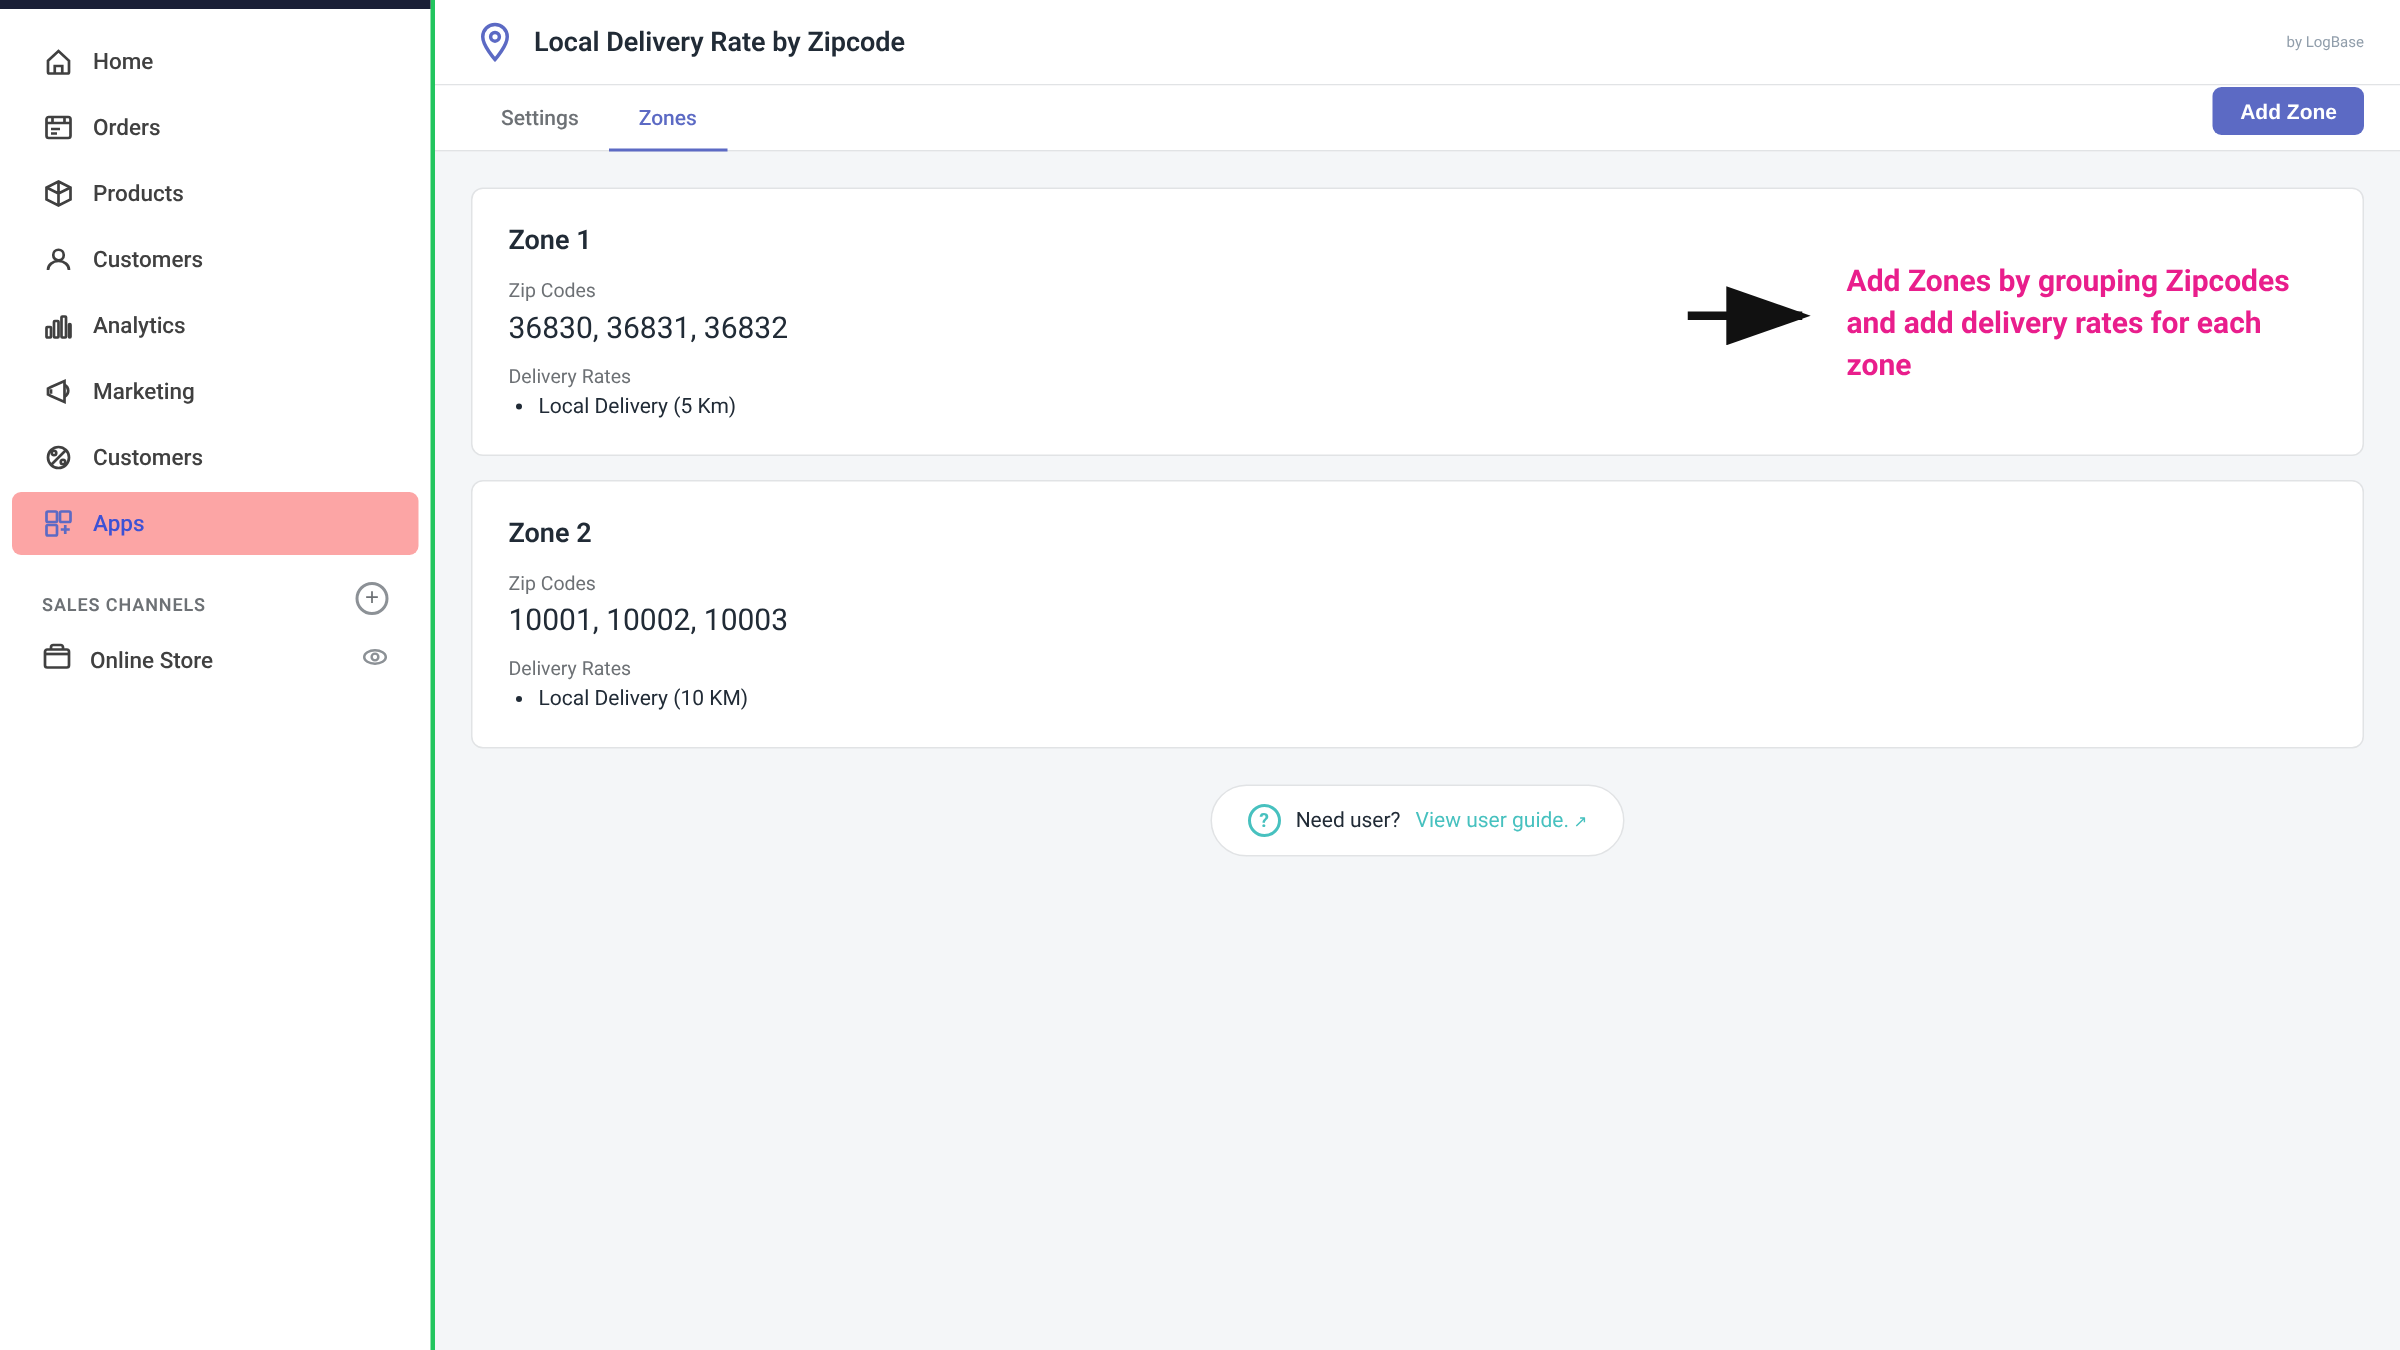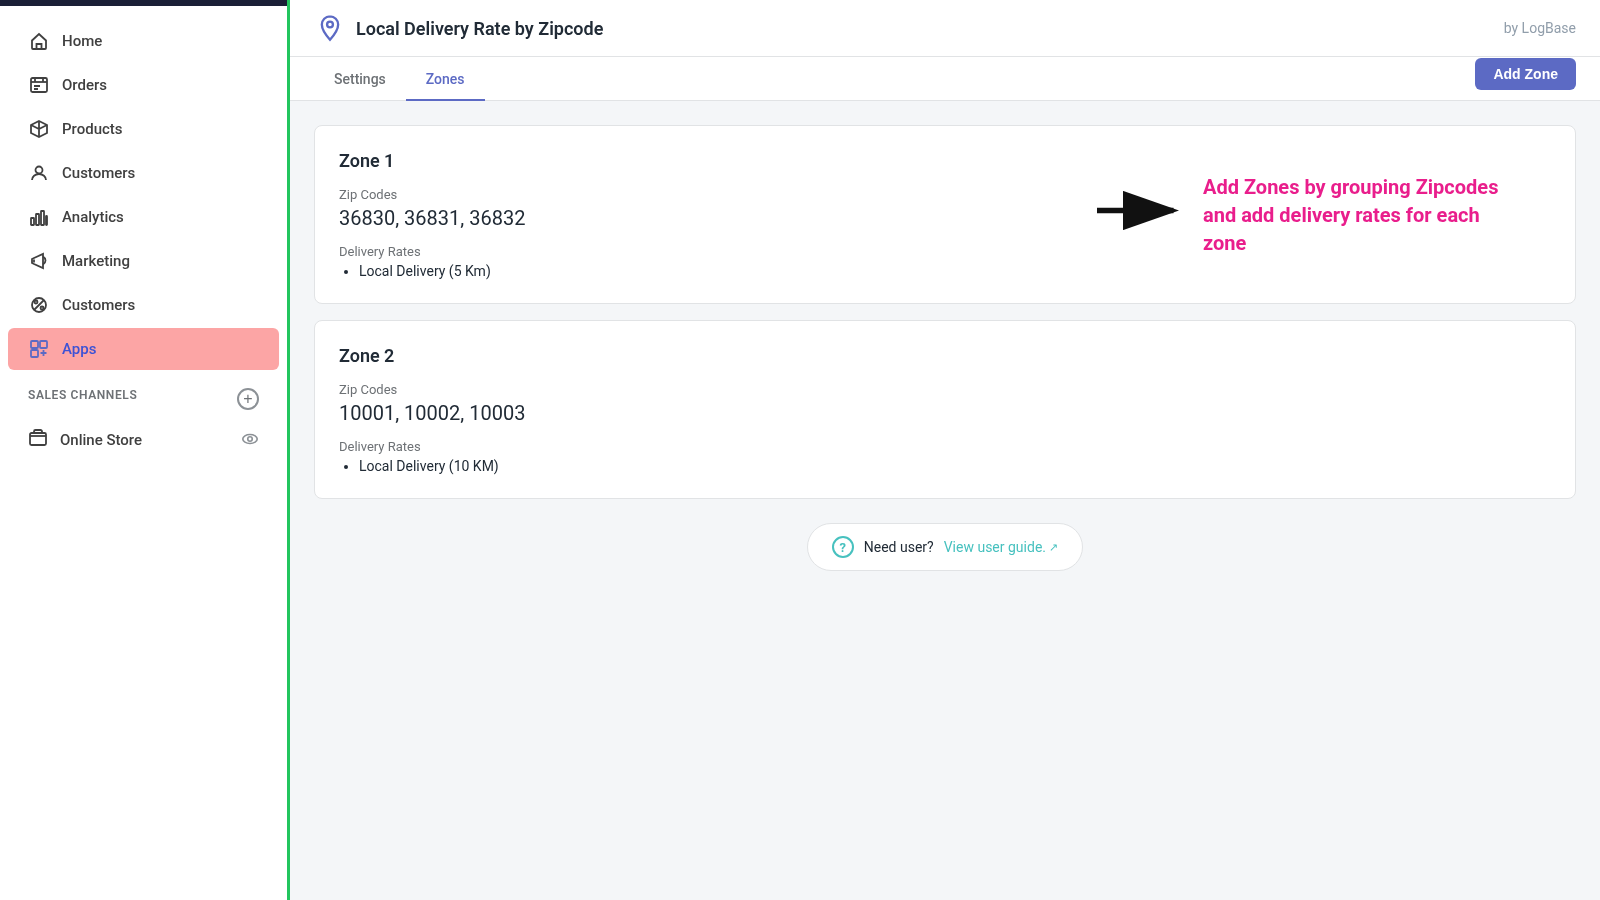--- a/index.html
+++ b/index.html
@@ -56,21 +56,21 @@
       flex-shrink: 0;
     }
 
     .nav-item .nav-icon svg {
       width: 20px;
       height: 20px;
     }
 
     .sales-channels-header {
       display: flex;
-      align-items: flex-start;
+      align-items: flex-end;
       justify-content: space-between;
       padding: 10px 20px 6px 20px;
       margin: 8px 8px 0 8px;
     }
 
     .sales-channels-header span {
       font-size: 12px;
       font-weight: 600;
       color: #6d7175;
       letter-spacing: 0.05em;
@@ -150,21 +150,21 @@
       color: #5c6ac4;
     }
 
     .app-title {
       font-size: 18px;
       font-weight: 600;
       color: #212b36;
     }
 
     .by-logbase {
-      font-size: 14px;
+      font-size: 10px;
       color: #919eab;
     }
 
     
     .tabs-bar {
       background: #fff;
       border-bottom: 1px solid #e1e3e5;
       padding: 0 24px;
       display: flex;
       align-items: flex-end;
@@ -244,21 +244,21 @@
     .zone-delivery-list {
       list-style: disc;
       padding-left: 20px;
       font-size: 14px;
       color: #212b36;
     }
 
     
     .zone1-annotation {
       position: absolute;
-      right: 52px;
+      right: 24px;
       top: 50%;
       transform: translateY(-50%);
       display: flex;
       align-items: center;
       gap: 16px;
     }
 
     .arrow-right {
       font-size: 48px;
       color: #111;

